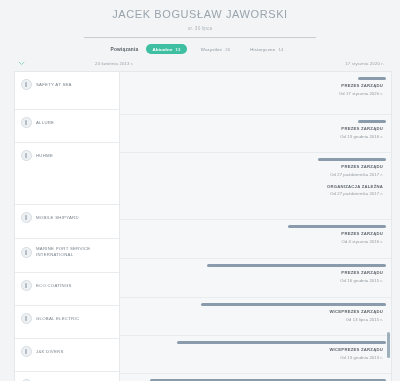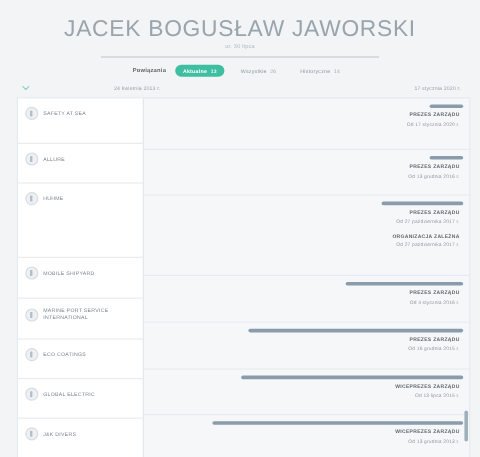--- a/index.html
+++ b/index.html
@@ -8,25 +8,25 @@
     background:#f2f4f6;
     font-family:"Liberation Sans", sans-serif;
     overflow:hidden;
     -webkit-font-smoothing:antialiased;
   }
   .page{position:relative;width:400px;height:381px;}
 
   
   .header{padding-top:1px;text-align:center;}
   .person-name{
-    font-size:19px;
+    font-size:11px;
     letter-spacing:.6px;
     color:#9aa4ad;
     font-weight:400;
-    margin:16px 0 0 0;
+    margin:6px 0 0 0;
     line-height:15px;
   }
   .person-sub{
     font-size:4.6px;
     color:#aeb6bd;
     letter-spacing:.2px;
     margin-top:4px;
     line-height:6px;
   }
   .header-rule{

